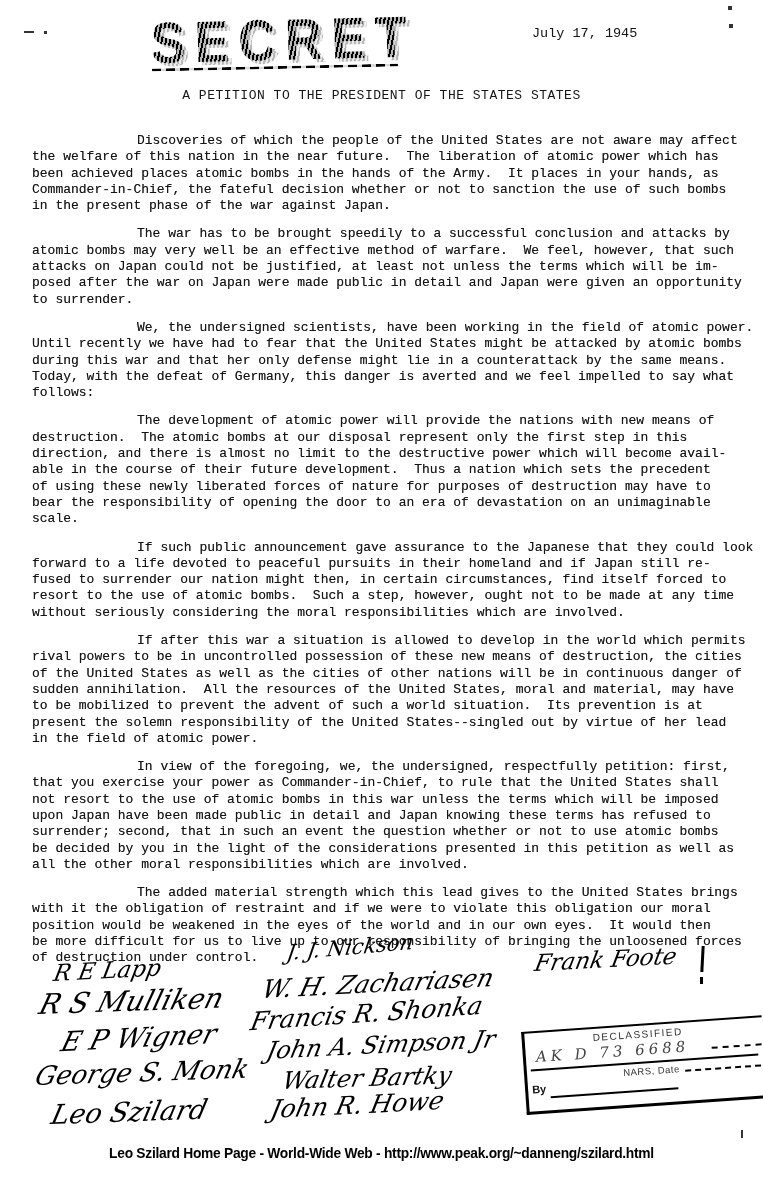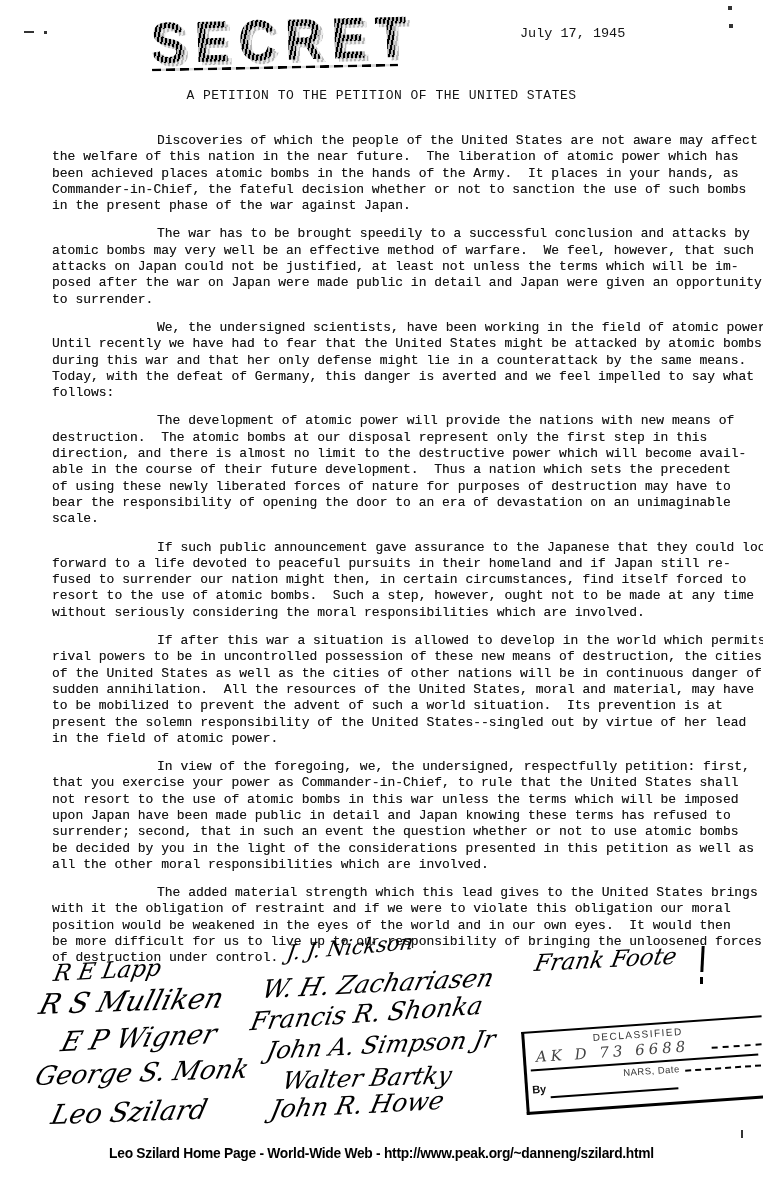--- a/index.html
+++ b/index.html
@@ -23,30 +23,30 @@
     -webkit-mask-image:repeating-linear-gradient(105deg,rgba(0,0,0,1) 0 2px,rgba(0,0,0,0.28) 2px 4px);
             mask-image:repeating-linear-gradient(105deg,rgba(0,0,0,1) 0 2px,rgba(0,0,0,0.28) 2px 4px);
   }
   .secret-strike{
     position:absolute;left:152px;top:66px;width:246px;height:3px;background:#000;
     transform:rotate(-1.2deg);
     -webkit-mask-image:repeating-linear-gradient(90deg,rgba(0,0,0,1) 0 9px,rgba(0,0,0,0.15) 9px 14px);
             mask-image:repeating-linear-gradient(90deg,rgba(0,0,0,1) 0 9px,rgba(0,0,0,0.15) 9px 14px);
   }
   .doc-date{
-    position:absolute;left:520px;top:26px;
+    position:absolute;left:532px;top:26px;
     font-size:13.5px;white-space:pre;
   }
   .doc-title{
     position:absolute;left:0;top:88px;width:100%;
     text-align:center;font-size:13px;letter-spacing:0.5px;white-space:pre;
   }
   
   .body-text{
-    position:absolute;left:52px;top:133px;right:8px;
+    position:absolute;left:32px;top:133px;right:8px;
   }
   .para{
     margin:0 0 12px 0;
     font-size:13px;line-height:16.3px;
     white-space:pre;
     text-indent:105px;
     text-shadow:0 0 0.5px rgba(20,20,20,0.55);
   }
   
   .sig{
@@ -103,21 +103,21 @@
   .sp5{left:741px;top:1130px;width:2px;height:8px;}
 </style>
 </head>
 <body>
 
 <div class="page">
 
   <div class="secret-stamp">SECRET</div>
   <div class="secret-strike"></div>
   <div class="doc-date">July 17, 1945</div>
-  <div class="doc-title">A PETITION TO THE PETITION OF THE UNITED STATES</div>
+  <div class="doc-title">A PETITION TO THE PRESIDENT OF THE STATES STATES</div>
 
   <div class="body-text">
     <p class="para">Discoveries of which the people of the United States are not aware may affect
 the welfare of this nation in the near future.  The liberation of atomic power which has
 been achieved places atomic bombs in the hands of the Army.  It places in your hands, as
 Commander-in-Chief, the fateful decision whether or not to sanction the use of such bombs
 in the present phase of the war against Japan.</p>
     <p class="para">The war has to be brought speedily to a successful conclusion and attacks by
 atomic bombs may very well be an effective method of warfare.  We feel, however, that such
 attacks on Japan could not be justified, at least not unless the terms which will be im-

